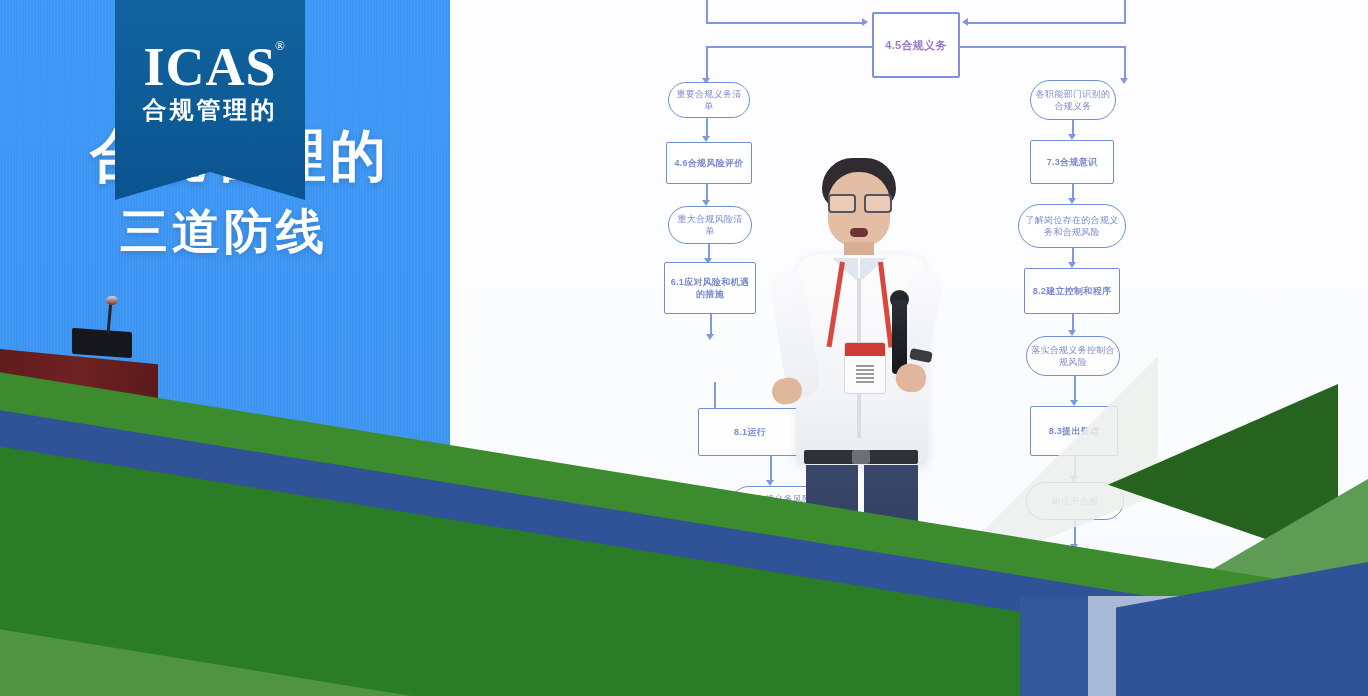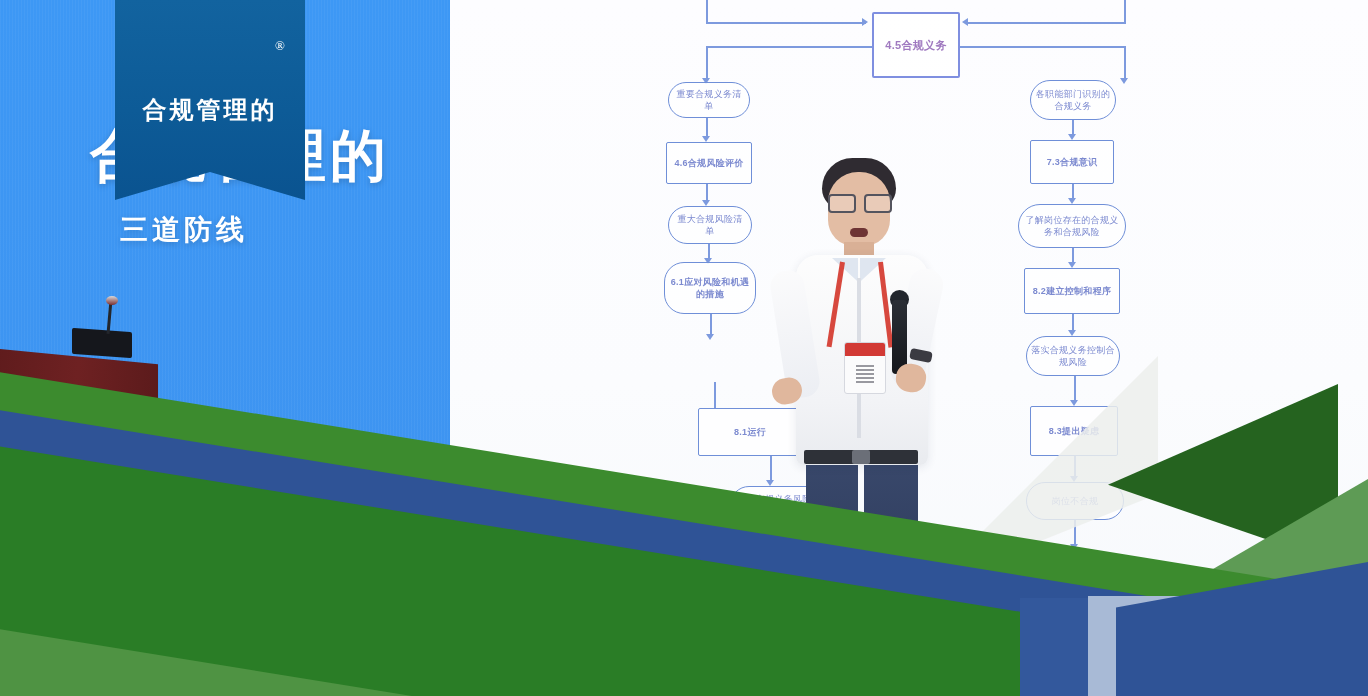--- a/index.html
+++ b/index.html
@@ -87,23 +87,23 @@
     color: #ffffff;
     font-size: 56px;
     font-weight: 700;
     letter-spacing: 4px;
     line-height: 1;
     white-space: nowrap;
     text-shadow: 0 2px 6px rgba(0,0,0,0.18);
   }
   .wall-line2 {
     position: absolute;
-    left: 120px; top: 216px;
+    left: 120px; top: 208px;
     color: #ffffff;
-    font-size: 28px;
+    font-size: 48px;
     font-weight: 700;
     letter-spacing: 4px;
     line-height: 1;
     white-space: nowrap;
     text-shadow: 0 2px 6px rgba(0,0,0,0.18);
   }
 
   
   .podium-body {
     position: absolute;
@@ -379,20 +379,21 @@
 
 <div id="stage">
 
   <div class="led-wall"></div>
   <div class="projection"></div>
 
   <div class="wall-line1">合规管理的</div>
   <div class="wall-line2">三道防线</div>
 
   <div class="title-panel">
+    <div class="logo-wordmark">ICAS</div>
     <div class="logo-reg">®</div>
     <div class="logo-cn">合规管理的</div>
   </div>
 
   <div class="podium-body"></div>
   <div class="podium-top"></div>
   <div class="podium-mic-stem"></div>
   <div class="podium-mic-head"></div>
 
 
@@ -416,21 +417,21 @@
   <div class="arrow-down" style="left:702px; top:136px;"></div>
 
   <div class="node rect" style="left:666px; top:142px; width:86px; height:42px;">4.6合规风险评价</div>
   <div class="conn v" style="left:706px; top:184px; height:18px;"></div>
   <div class="arrow-down" style="left:702px; top:200px;"></div>
 
   <div class="node stadium" style="left:668px; top:206px; width:84px; height:38px;font-family:Liberation Serif, serif;">重大合规风险清单</div>
   <div class="conn v" style="left:708px; top:244px; height:16px;"></div>
   <div class="arrow-down" style="left:704px; top:258px;"></div>
 
-  <div class="node rect" style="left:664px; top:262px; width:92px; height:52px;border-radius:20px;">6.1应对风险和机遇的措施</div>
+  <div class="node rect" style="left:664px; top:262px; width:92px; height:52px;">6.1应对风险和机遇的措施</div>
   <div class="conn v" style="left:710px; top:314px; height:22px;"></div>
   <div class="arrow-down" style="left:706px; top:334px;"></div>
 
   <div class="conn v" style="left:714px; top:382px; height:26px;"></div>
 
   <div class="node rect" style="left:698px; top:408px; width:104px; height:48px;">8.1运行</div>
   <div class="conn v" style="left:770px; top:456px; height:26px;"></div>
   <div class="arrow-down" style="left:766px; top:480px;"></div>
 
   <div class="node stadium" style="left:730px; top:486px; width:98px; height:38px;">重要合规义务风险得控</div>

